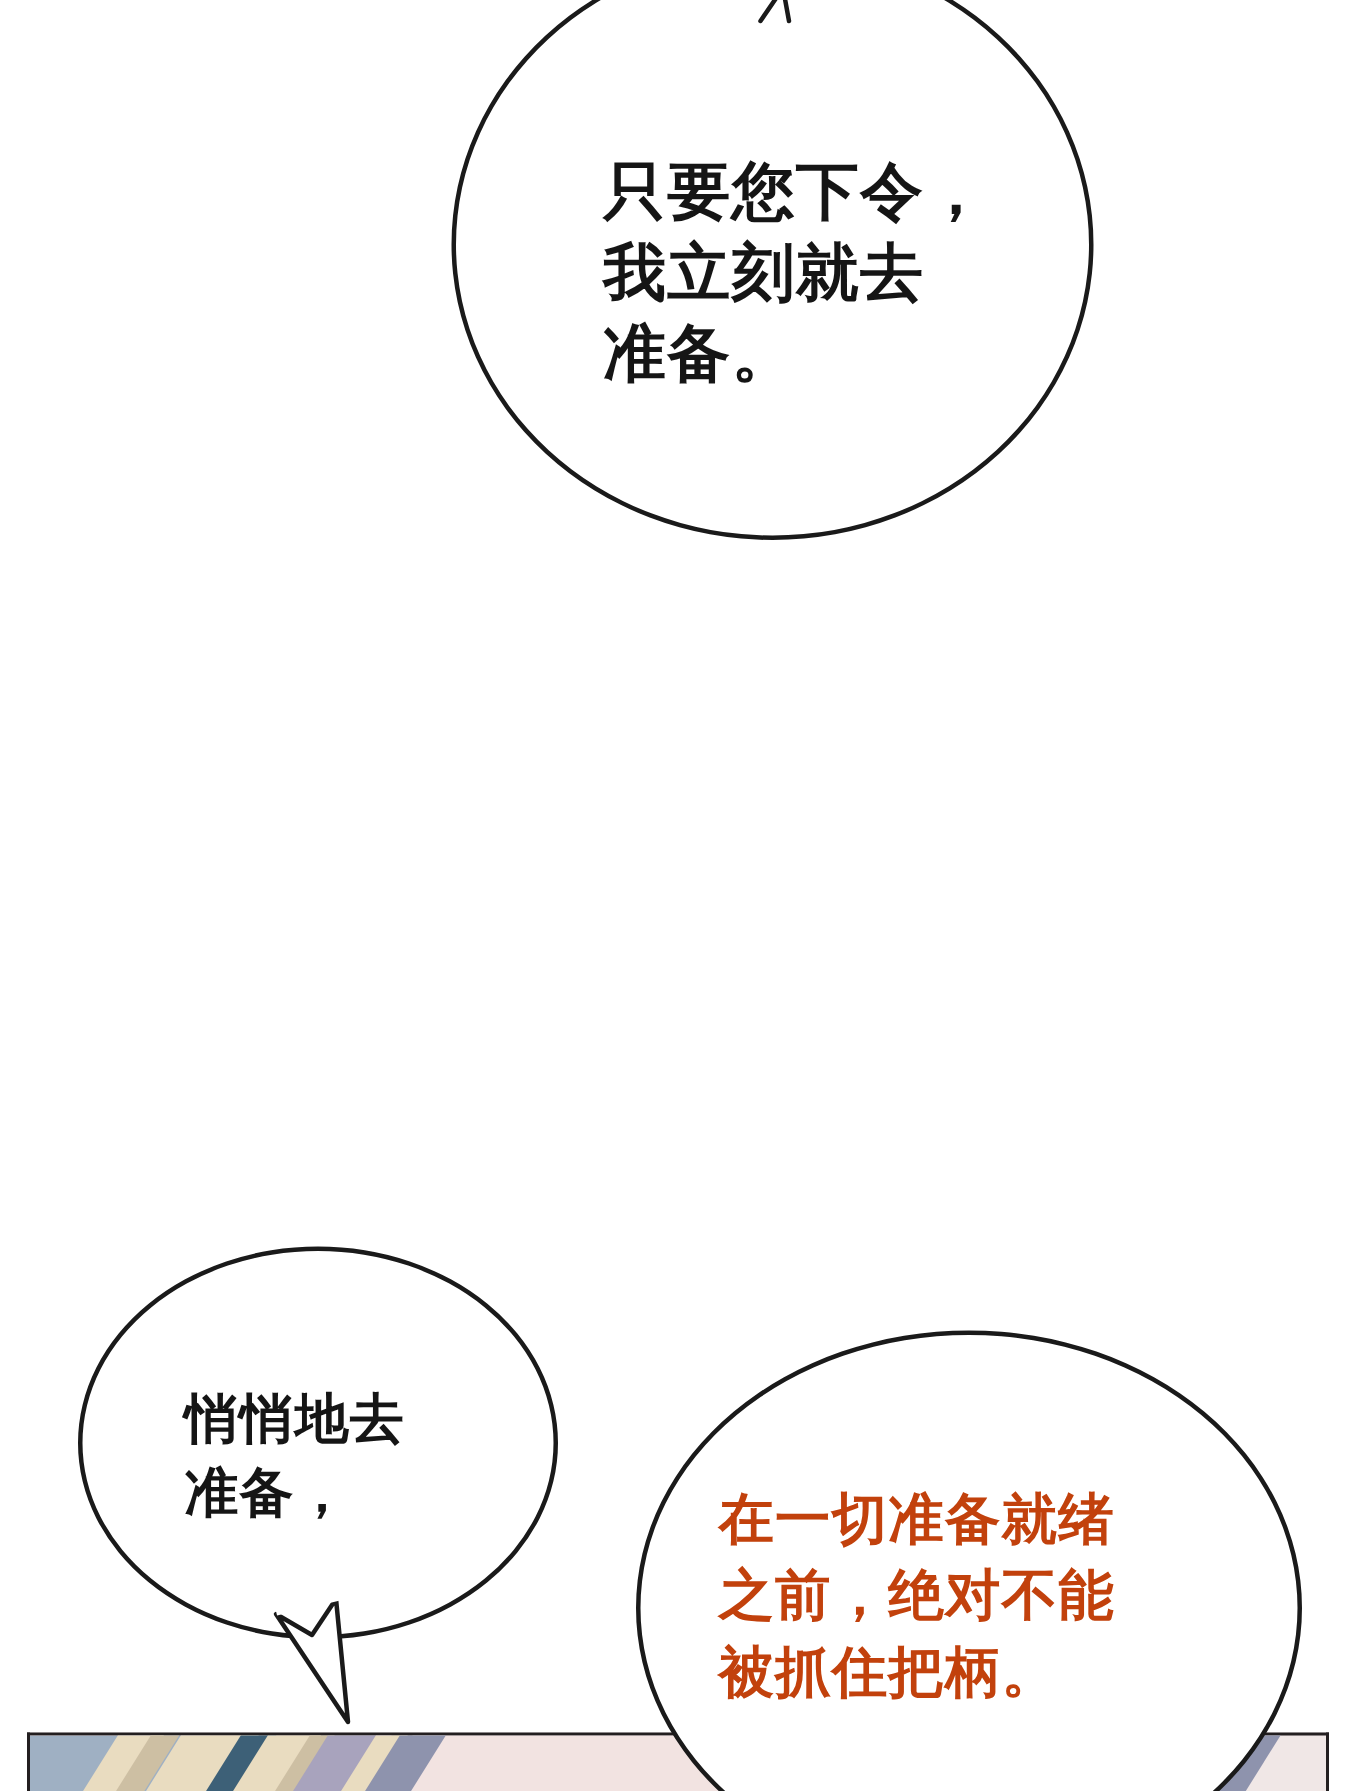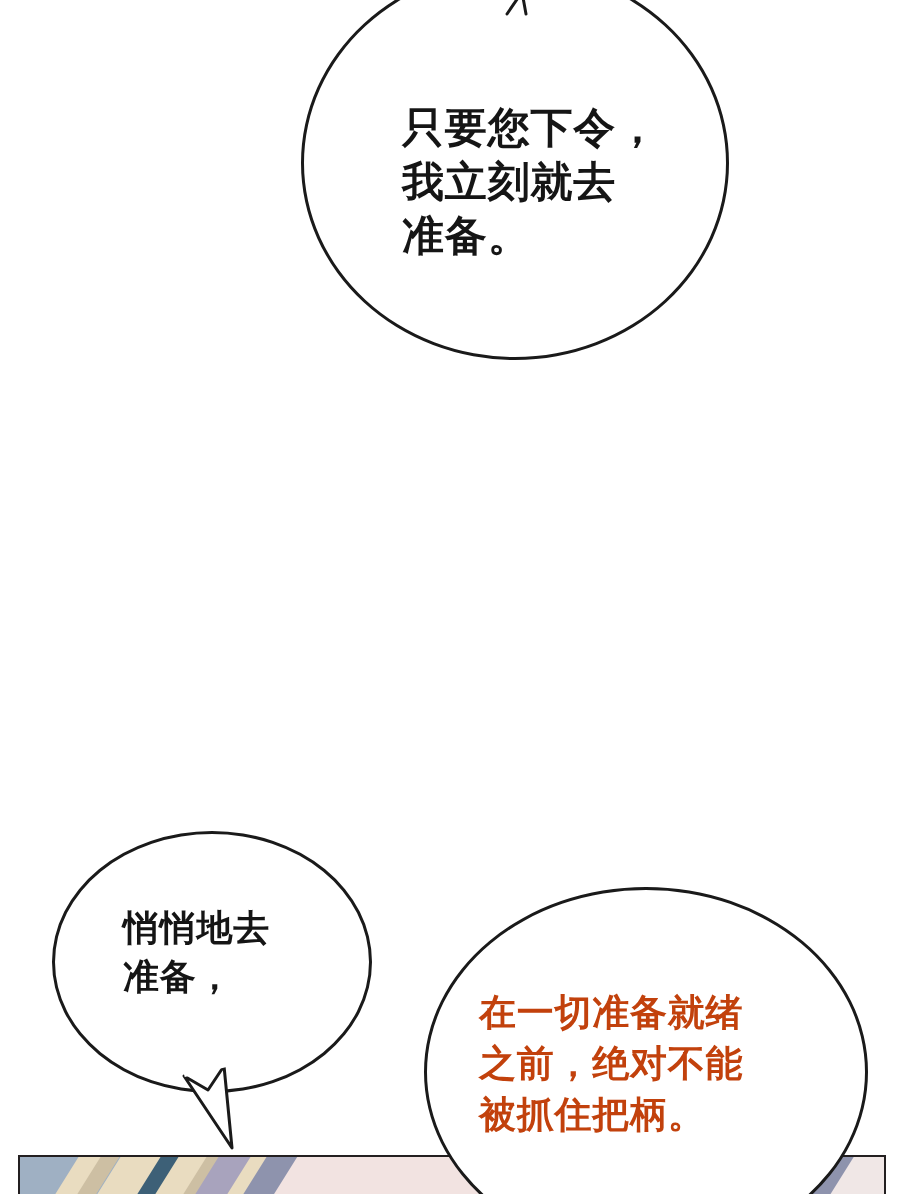--- a/index.html
+++ b/index.html
@@ -97,21 +97,21 @@
 
   #bubble-2 {
     left: 52px;
     top: 831px;
     width: 320px;
     height: 262px;
     z-index: 5;
   }
   #bubble-2-text {
     left: 68px;
-    top: 70px;
+    top: 88px;
     font-size: 36px;
     line-height: 1.35;
   }
   #bubble-2-tail { position: absolute; left: 180px; top: 1060px; width: 90px; height: 95px; z-index: 6; }
 
   #bubble-3 {
     left: 424px;
     top: 887px;
     width: 444px;
     height: 370px;

